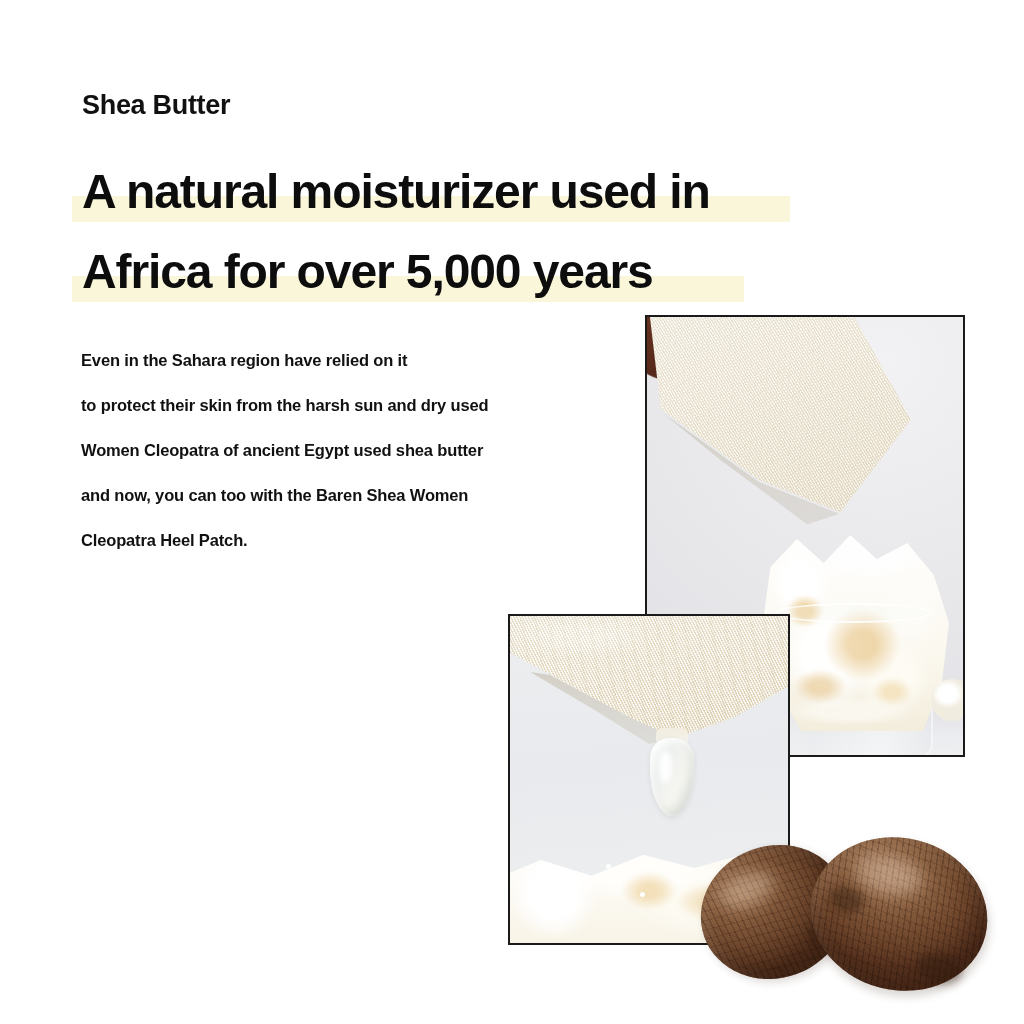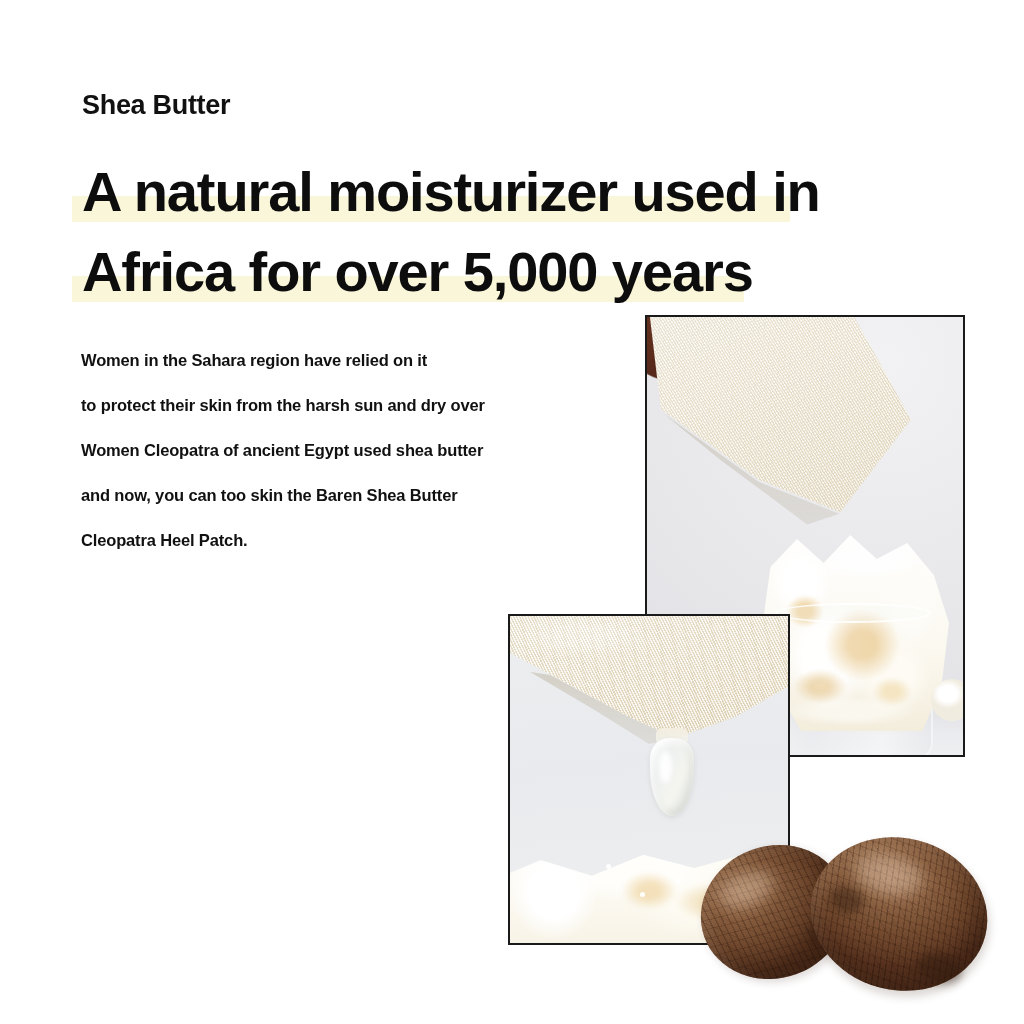--- a/index.html
+++ b/index.html
@@ -30,21 +30,21 @@
 
   .headline {
     position:absolute;
     left:80px; top:152px;
     width:760px;
   }
   .hl-line {
     position:relative;
     height:80px;
     line-height:80px;
-    font-size:56px;
+    font-size:48px;
     font-weight:700;
     letter-spacing:-1.1px;
     color:#0d0d0d;
     white-space:nowrap;
   }
   .hl-line > .hl-text {
     position:relative;
     z-index:2;
     padding-left:2px;
   }
@@ -352,24 +352,24 @@
       <span class="hl-bar"></span>
       <span class="hl-text">A natural moisturizer used in</span>
     </div>
     <div class="hl-line l2">
       <span class="hl-bar"></span>
       <span class="hl-text">Africa for over 5,000 years</span>
     </div>
   </div>
 
   <div class="body-copy">
-    <div class="body-line">Women in the Sahara region have relied on it</div>
-    <div class="body-line">to protect their skin from the harsh sun and dry over</div>
+    <div class="body-line">Even in the Sahara region have relied on it</div>
+    <div class="body-line">to protect their skin from the harsh sun and dry used</div>
     <div class="body-line">Women Cleopatra of ancient Egypt used shea butter</div>
-    <div class="body-line">and now, you can too skin the Baren Shea Butter</div>
+    <div class="body-line">and now, you can too with the Baren Shea Women</div>
     <div class="body-line">Cleopatra Heel Patch.</div>
   </div>
 
   <div class="photo" id="photo-jar">
     <div class="scene">
       <div class="jar-bg"></div>
       <div class="hand"></div>
       <div class="patch-big-shadow"></div>
       <div class="patch-big"></div>
       <div class="drip-thread"></div>

